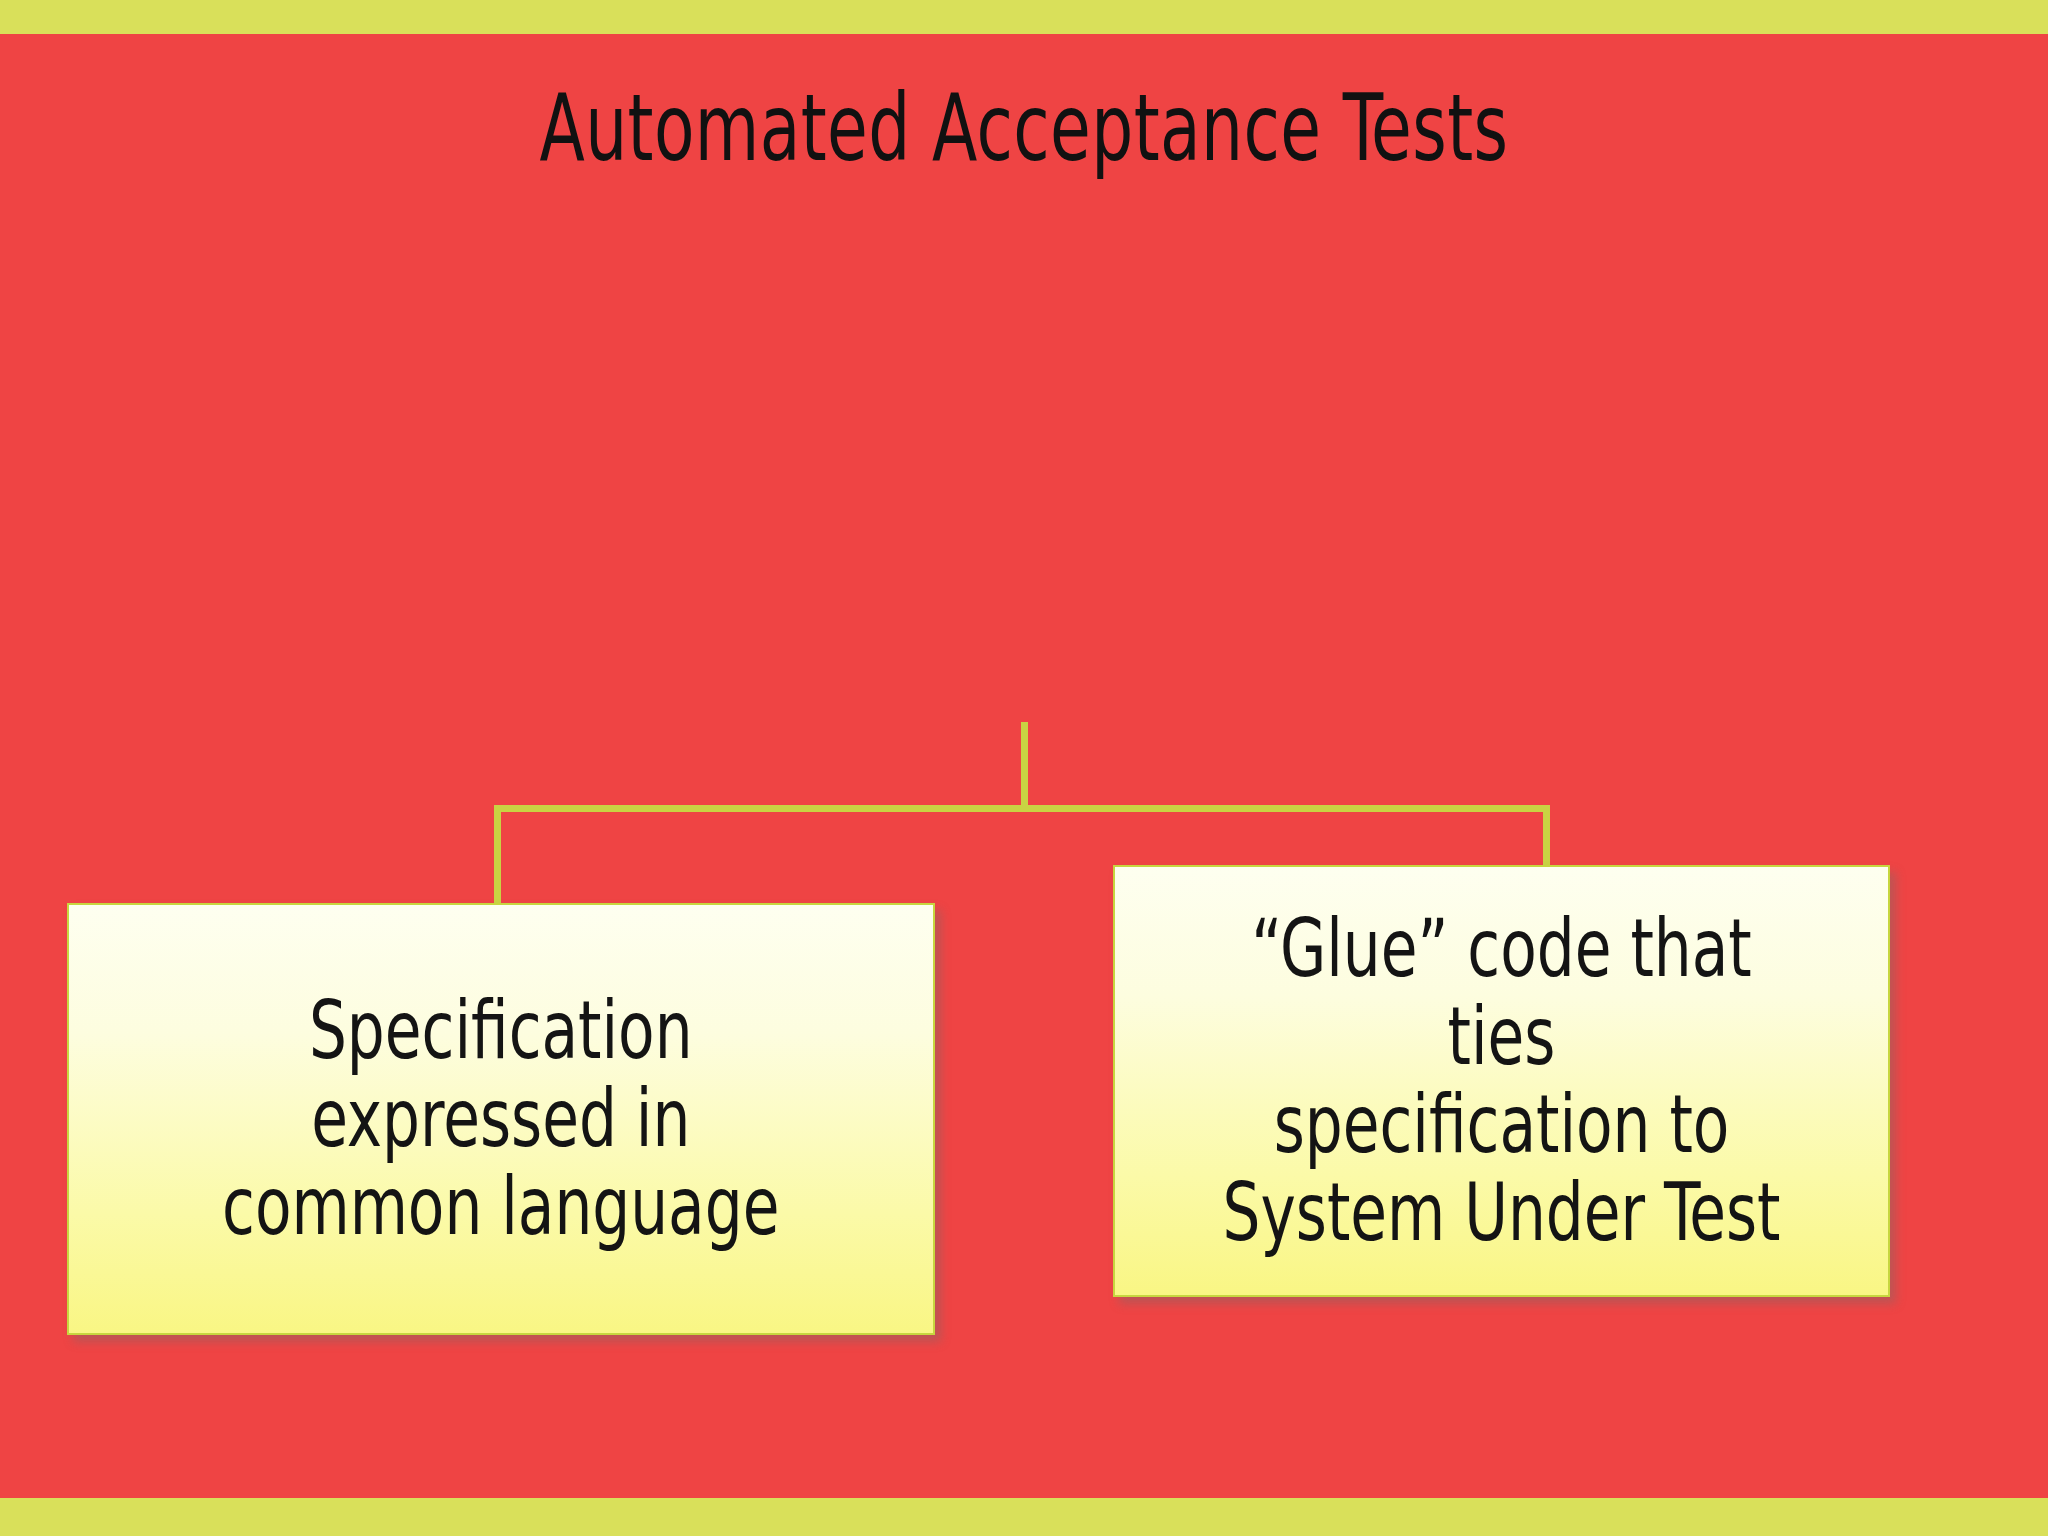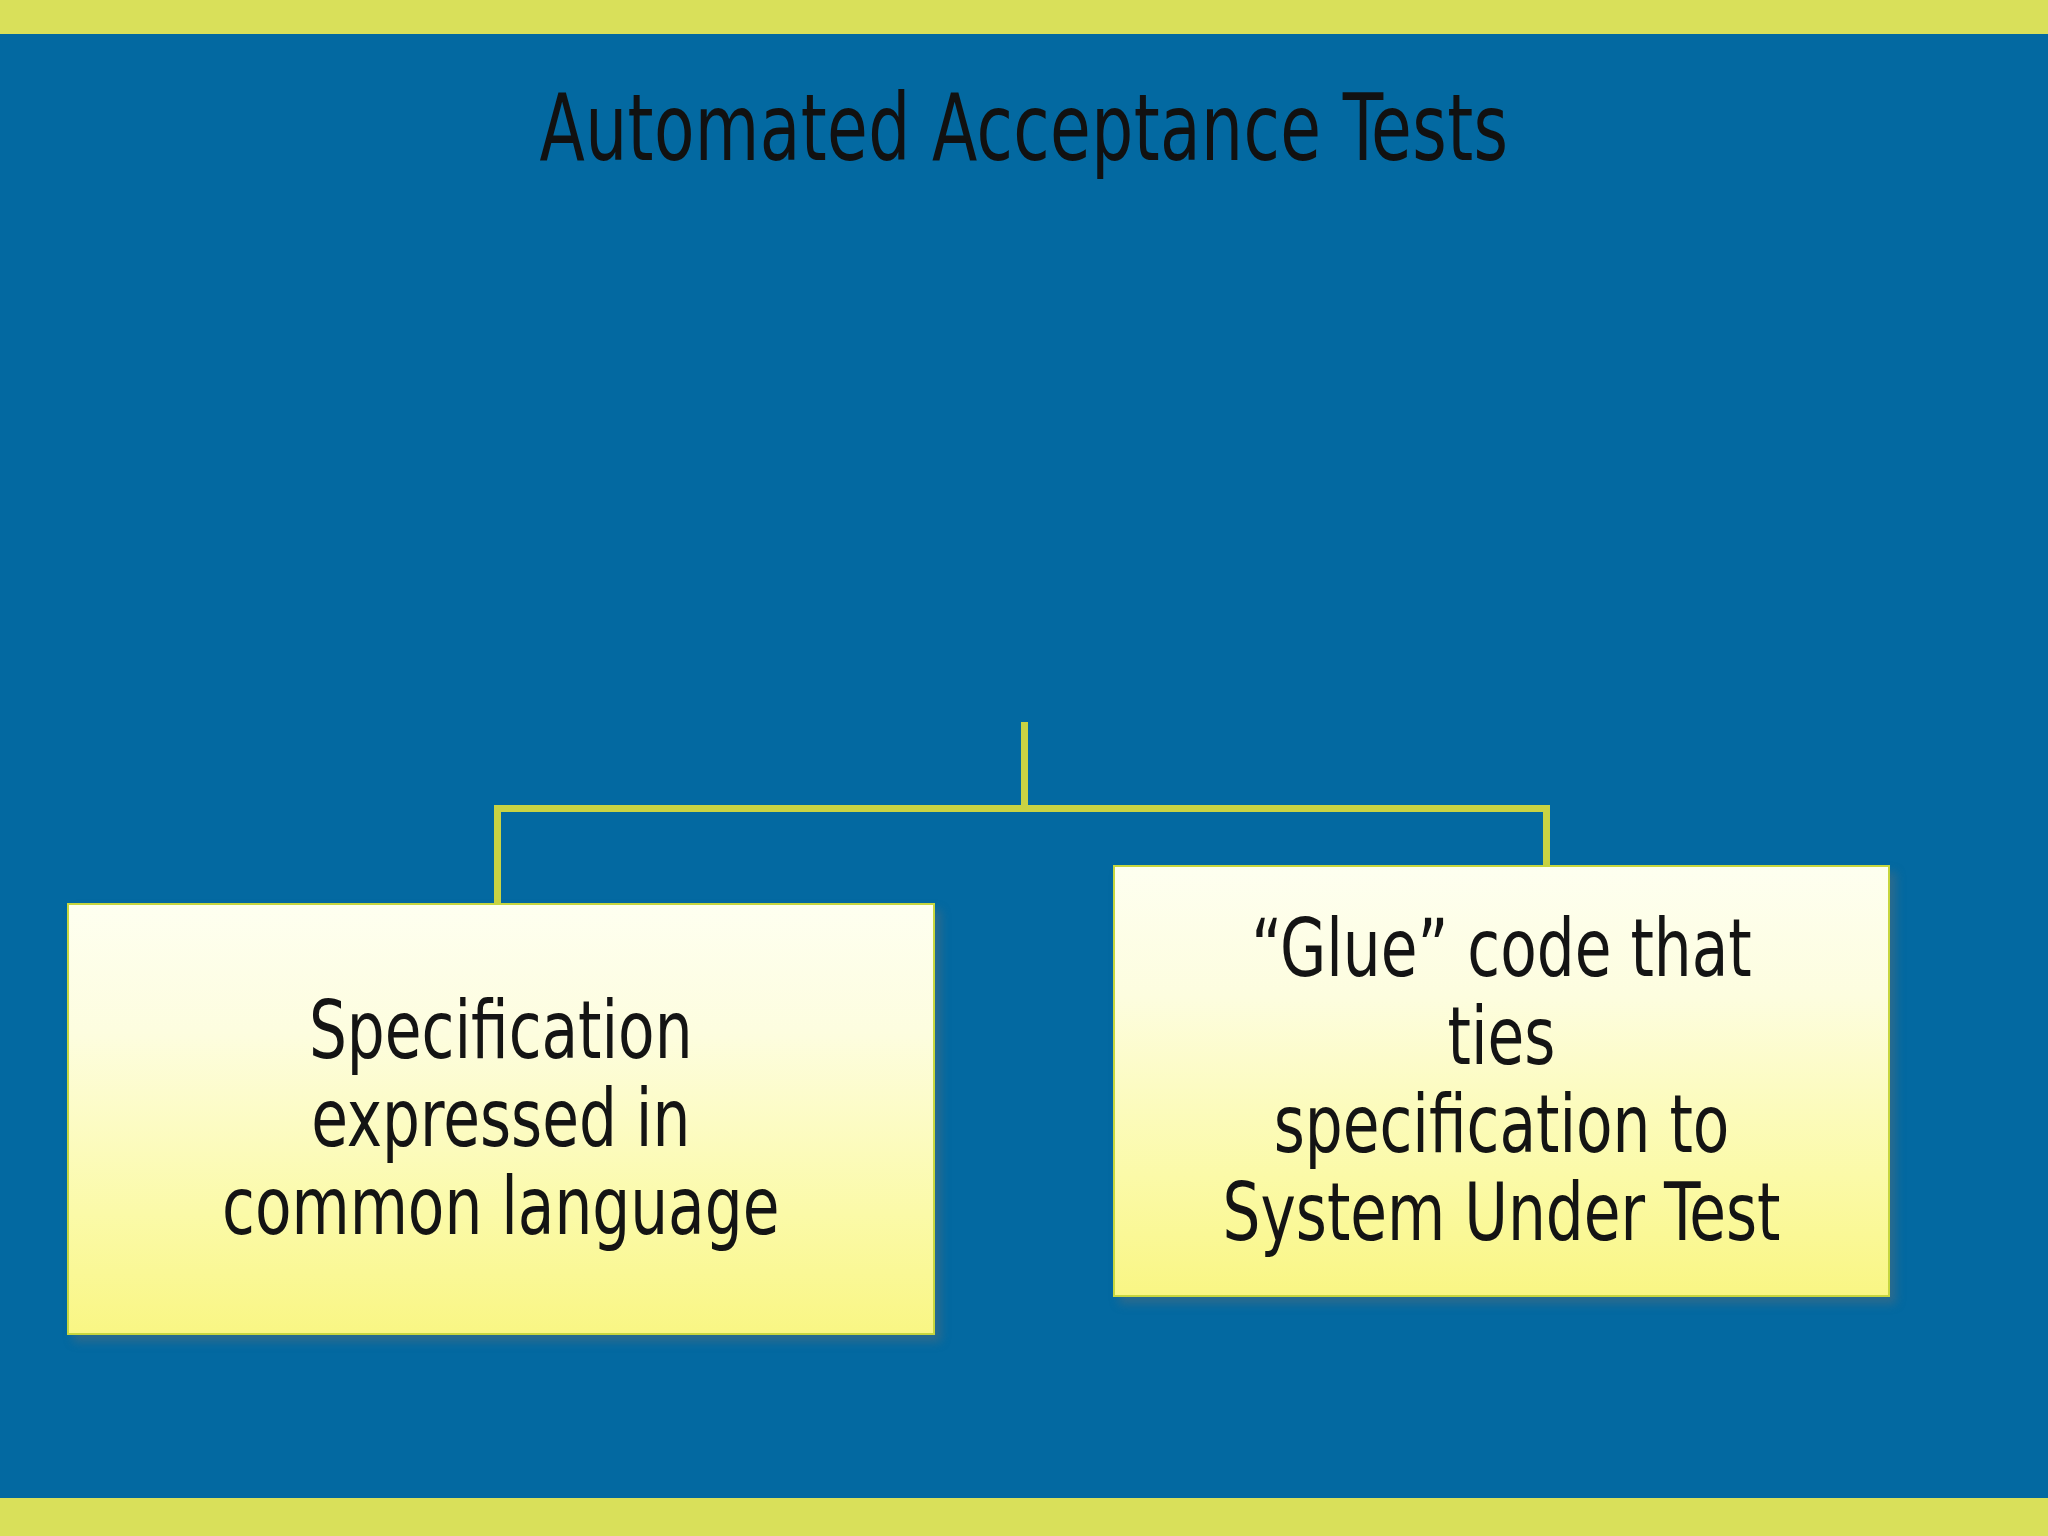--- a/index.html
+++ b/index.html
@@ -7,21 +7,21 @@
     padding: 0;
     background: #ffffff;
   }
   body {
     font-family: "DejaVu Sans", sans-serif;
   }
   #slide {
     position: relative;
     width: 2048px;
     height: 1536px;
-    background: #0369a1;
+    background: #ef4444;
     overflow: hidden;
   }
 
   
   .bar {
     position: absolute;
     left: 0;
     width: 2048px;
   }
   #top-bar {

